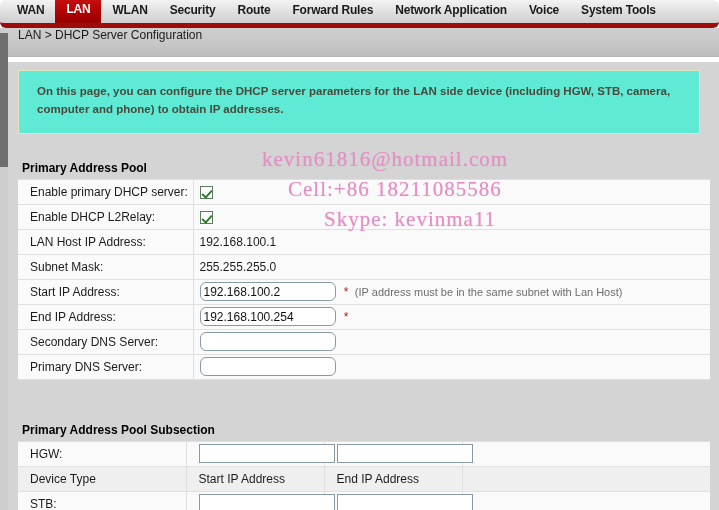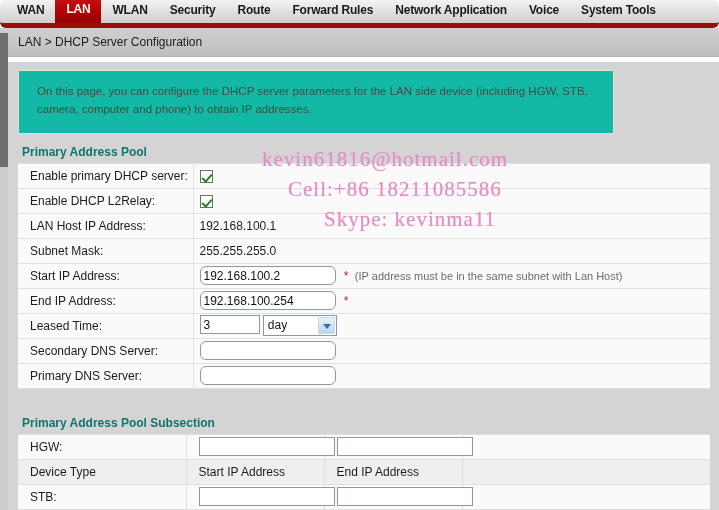--- a/index.html
+++ b/index.html
@@ -42,21 +42,20 @@
     height: 28px;
     line-height: 28px;
     box-shadow: inset 0 1px 0 rgba(255,255,255,.35);
   }
 
   
   .crumbbar {
     height: 29px;
     background: linear-gradient(to bottom, #cfcfcf 0%, #c6c6c6 60%, #bdbdbd 100%);
     display: flex;
-    align-items: center;
     padding-left: 18px;
     border-bottom: 1px solid #b5b5b5;
   }
   .crumbbar .txt { font-size: 12px; color: #1b1b1b; }
 
   
   .rail {
     position: absolute;
     left: 0; top: 33px;
     width: 8px; height: 477px;
@@ -67,34 +66,35 @@
   .page {
     position: absolute;
     left: 8px; top: 62px;
     width: 711px; height: 448px;
     background: #d4d4d4;
     padding: 0;
   }
 
   .notice {
     margin: 8px 10px 0 10px;
-    background: #14b8a6;
+    background: #5eead4;
     border: 1px solid #e3e3c0;
     padding: 12px 14px 14px 18px;
     font-size: 11.5px;
     color: #4a4a3c;
     line-height: 1.55;
-    width: 596px;
+    width: 682px;
+    font-weight: bold;
   }
 
   .section-head {
-    margin: 8px 0 0 10px;
+    margin: 24px 0 0 10px;
     font-size: 12px;
     font-weight: bold;
-    color: #0f766e;
+    color: #000000;
     padding: 3px 0 4px 4px;
     background: #d4d4d4;
   }
 
   table.grid {
     margin: 0 0 0 10px;
     width: 692px;
     border-collapse: collapse;
     background: #fafafa;
     table-layout: fixed;
@@ -271,30 +271,20 @@
         </td>
       </tr>
       <tr>
         <td class="lbl">End IP Address:</td>
         <td class="val">
           <input class="tf w-ip" type="text" value="192.168.100.254" style="">
           <span class="req">*</span>
         </td>
       </tr>
       <tr>
-        <td class="lbl">Leased Time:</td>
-        <td class="val">
-          <input class="tf w-sm" type="text" value="3" style="">
-          <span class="sel">
-            <span class="selval">day</span>
-            <span class="arrow"></span>
-          </span>
-        </td>
-      </tr>
-      <tr>
         <td class="lbl">Secondary DNS Server:</td>
         <td class="val">
           <input class="tf w-ip" type="text" value="" style="">
         </td>
       </tr>
       <tr>
         <td class="lbl">Primary DNS Server:</td>
         <td class="val">
           <input class="tf w-ip" type="text" value="" style="">
         </td>

